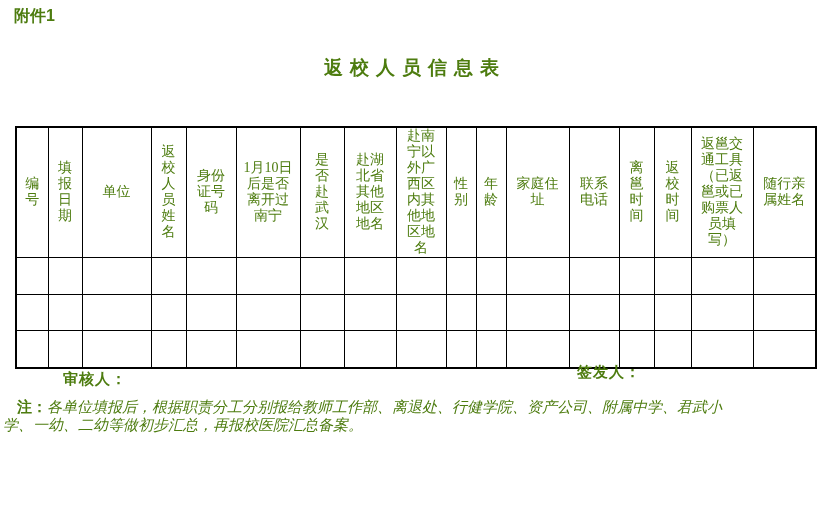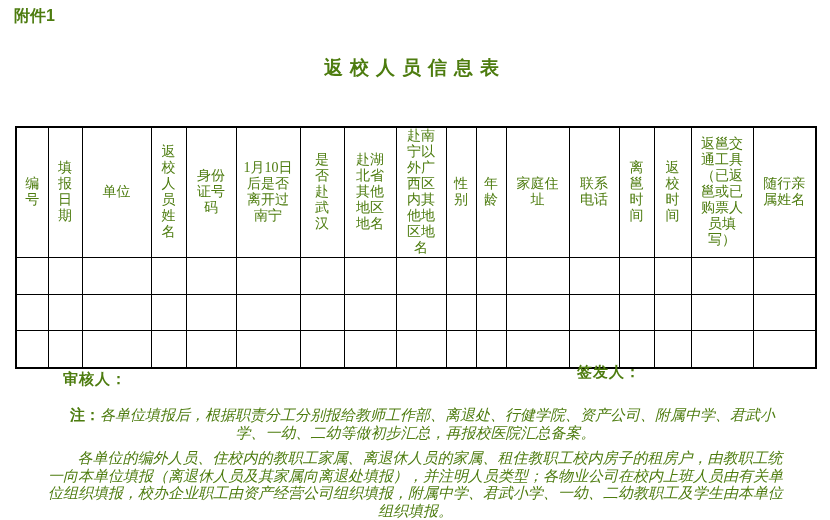--- a/index.html
+++ b/index.html
@@ -44,21 +44,21 @@
     position:absolute; font-size:15px; font-weight:bold;
     font-family:"Liberation Serif", serif; letter-spacing:1px;
   }
   .reviewer { left:63px;  top:370px; }
   .issuer   { left:577px; top:363px; }
   .notes {
     position:absolute; left:3px; top:399px; width:825px;
     font-size:15px; line-height:17.5px; font-style:italic;
     font-family:"Liberation Serif", serif;
   }
-  .notes p { margin:8px; white-space:pre-line;text-align:center; }
+  .notes p { margin:0; white-space:pre-line; }
   .note-p1 { text-indent:14px; }
   .note-p2 { text-indent:29px; margin-top:4px !important; }
   .note-label { font-style:normal; font-weight:bold; }
 </style>
 </head>
 <body>
 
 <div class="page">
 
   <div class="attach">附件1</div>
@@ -213,19 +213,15 @@
       </tr>
     </tbody>
   </table>
 
   <div class="sig reviewer">审核人：</div>
   <div class="sig issuer">签发人：</div>
 
   <div class="notes">
     <p class="note-p1"><b class="note-label">注：</b><span>各单位填报后，根据职责分工分别报给教师工作部、离退处、行健学院、资产公司、附属中学、君武小
 学、一幼、二幼等做初步汇总，再报校医院汇总备案。</span></p>
-    <p class="note-p2">各单位的编外人员、住校内的教职工家属、离退休人员的家属、租住教职工校内房子的租房户，由教职工统
-一向本单位填报（离退休人员及其家属向离退处填报），并注明人员类型；各物业公司在校内上班人员由有关单
-位组织填报，校办企业职工由资产经营公司组织填报，附属中学、君武小学、一幼、二幼教职工及学生由本单位
-组织填报。</p>
   </div>
 
 </div>
 
 </body></html>

